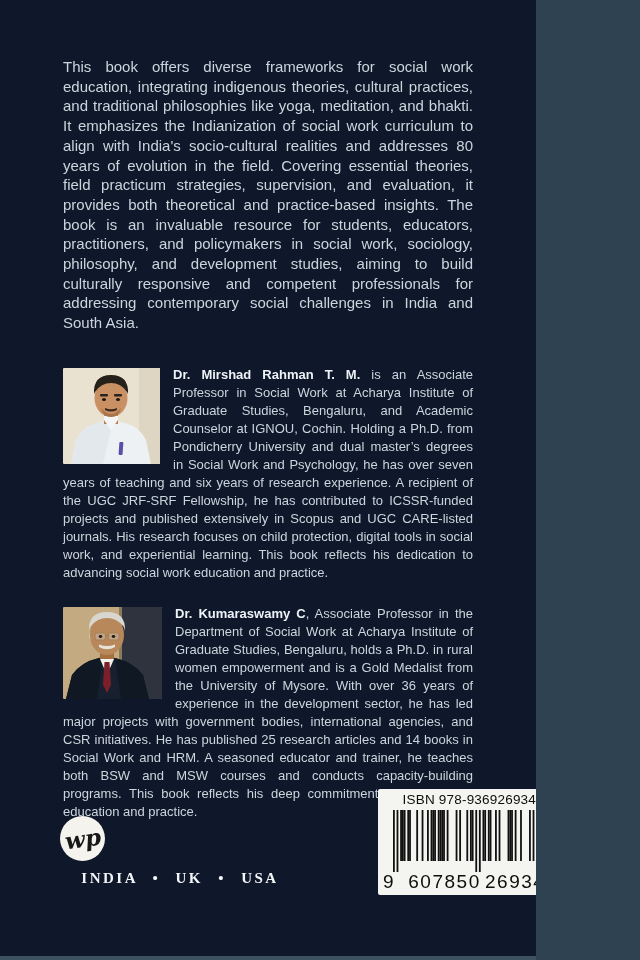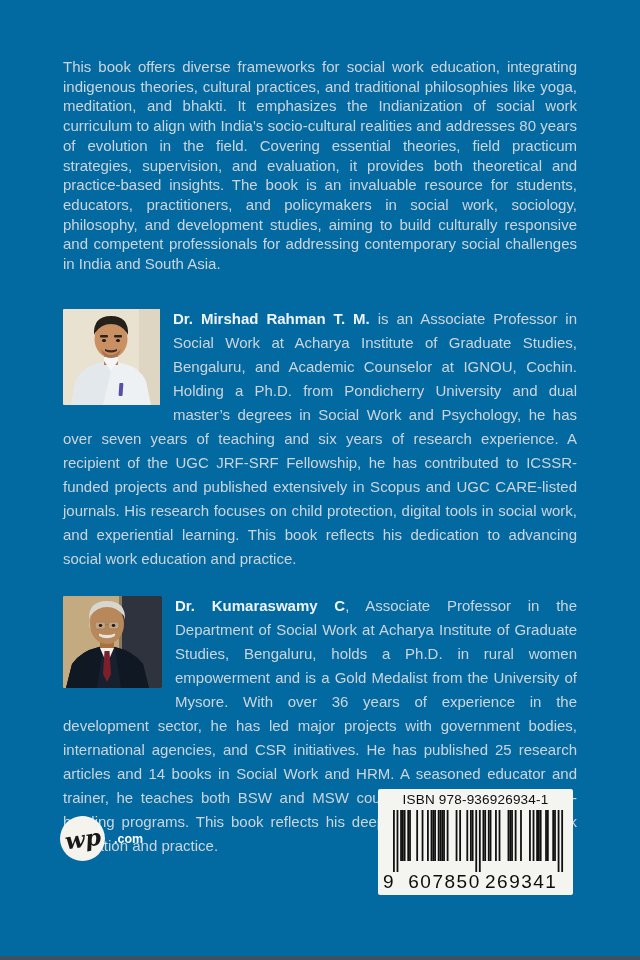--- a/index.html
+++ b/index.html
@@ -1,24 +1,24 @@
 <!DOCTYPE html>
 <html><head>
 <meta charset="utf-8">
 <style>
   html,body{margin:0;padding:0;background:#2f4251;}
   .page{
-    position:relative;width:640px;height:960px;overflow:hidden;
-    background:#0369a1;
+    position:relative;width:536px;height:960px;overflow:hidden;
+    background:#0f172a;
     color:#cbd5dc;
     font-family:"Liberation Sans",sans-serif;
   }
   .content{padding:57px 63px 0 63px;}
   .intro{font-size:15px;line-height:19.7px;text-align:justify;margin:0;}
-  .bio{font-size:15px;line-height:24px;text-align:justify;margin:0;}
+  .bio{font-size:13px;line-height:18px;text-align:justify;margin:0;}
   .bio-1{margin-top:33px;}
   .bio-2{margin-top:23px;}
   .bio b{color:#edf3f6;font-weight:bold;}
   .photo{float:left;margin:2px 13px 4px 0;display:block;border-radius:1px;}
   
   .publisher{position:absolute;left:60px;top:816px;width:295px;}
   .logo-row{display:flex;align-items:center;}
   .monogram-circle{width:45px;height:45px;border-radius:50%;background:#f4f3ee;
     display:flex;align-items:center;justify-content:center;flex:0 0 auto;}
   .monogram{font-family:"DejaVu Serif",serif;font-style:italic;font-weight:bold;
@@ -94,23 +94,23 @@
       </svg><b>Dr. Kumaraswamy C</b><span>, Associate Professor in the Department of Social Work at Acharya Institute of Graduate Studies, Bengaluru, holds a Ph.D. in rural women empowerment and is a Gold Medalist from the University of Mysore. With over 36 years of experience in the development sector, he has led major projects with government bodies, international agencies, and CSR initiatives. He has published 25 research articles and 14 books in Social Work and HRM. A seasoned educator and trainer, he teaches both BSW and MSW courses and conducts capacity-building programs. This book reflects his deep commitment to social work education and practice.</span>
     </p>
   </div>
 
   <div class="publisher">
     <div class="logo-row">
       <div class="monogram-circle">
         <span class="monogram">wp</span>
       </div>
       <div class="wordmark-wrap">
-        <div class="domain">.com</div>
       </div>
     </div>
+    <div class="regions">INDIA • UK • USA</div>
   </div>
 
   <div class="barcode-box">
     <div class="isbn-label">ISBN 978-936926934-1</div>
     <svg class="bars" id="barcode-svg" width="195" height="64" viewBox="0 0 195 64" xmlns="http://www.w3.org/2000/svg">
         <rect x="15.00" y="0" width="1.79" height="62" fill="#101010"></rect>
         <rect x="18.58" y="0" width="1.79" height="62" fill="#101010"></rect>
         <rect x="22.16" y="0" width="1.79" height="51" fill="#101010"></rect>
         <rect x="23.95" y="0" width="1.79" height="51" fill="#101010"></rect>
         <rect x="25.74" y="0" width="1.79" height="51" fill="#101010"></rect>

